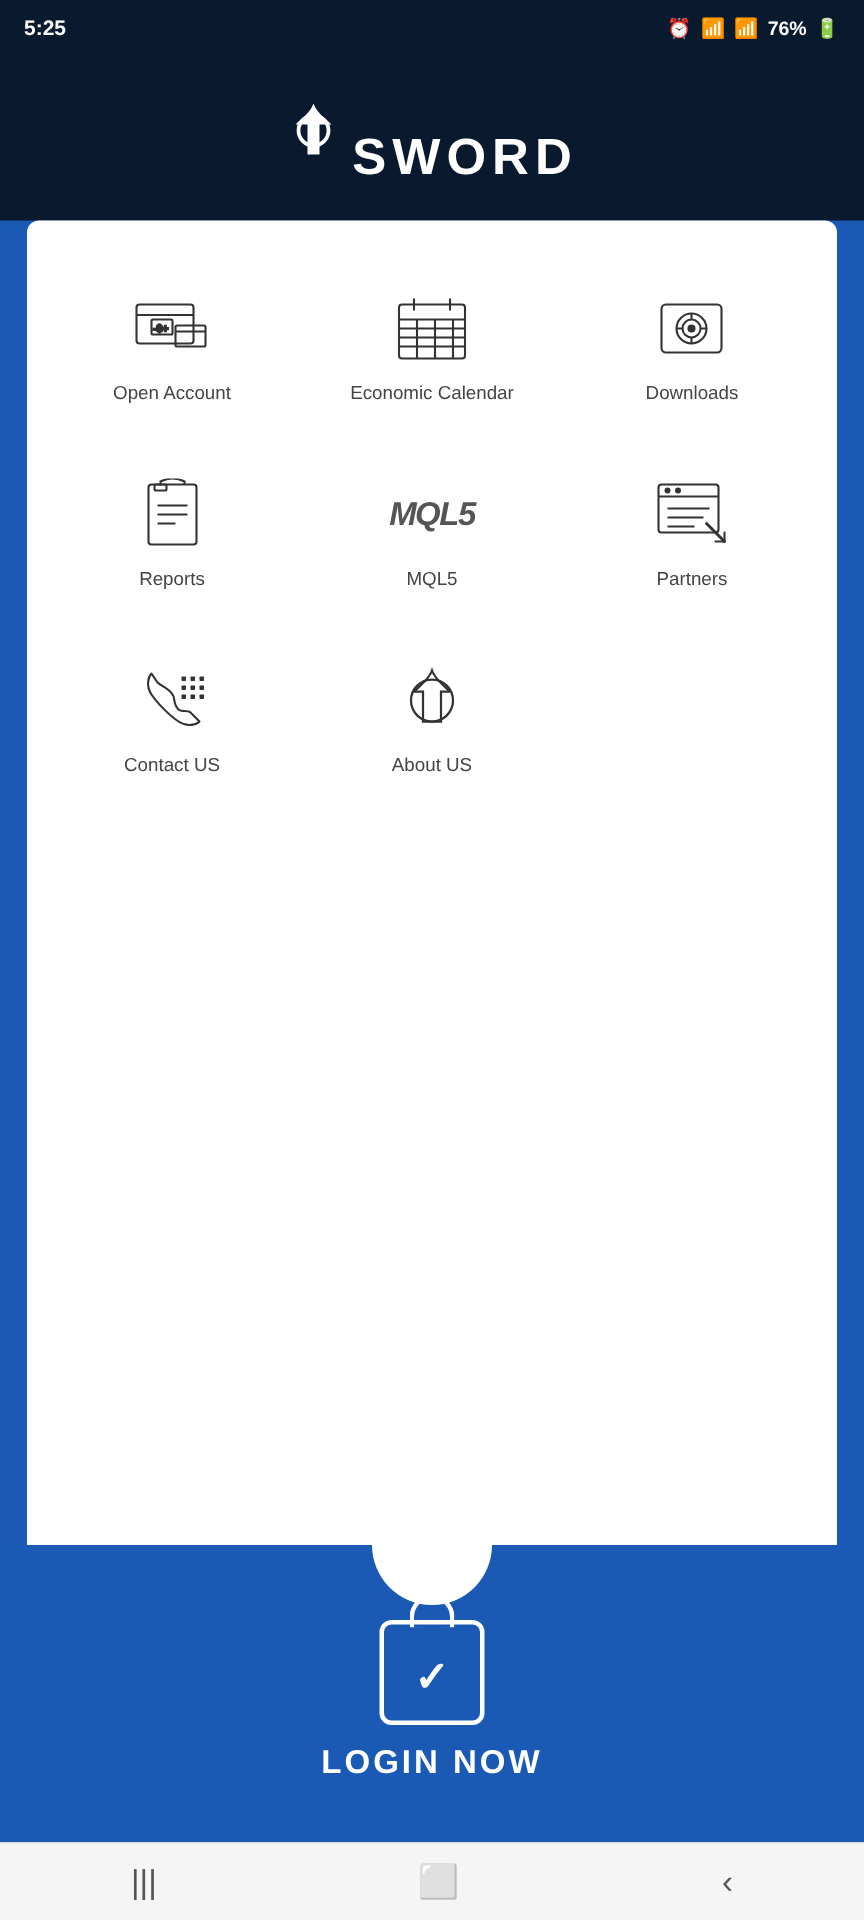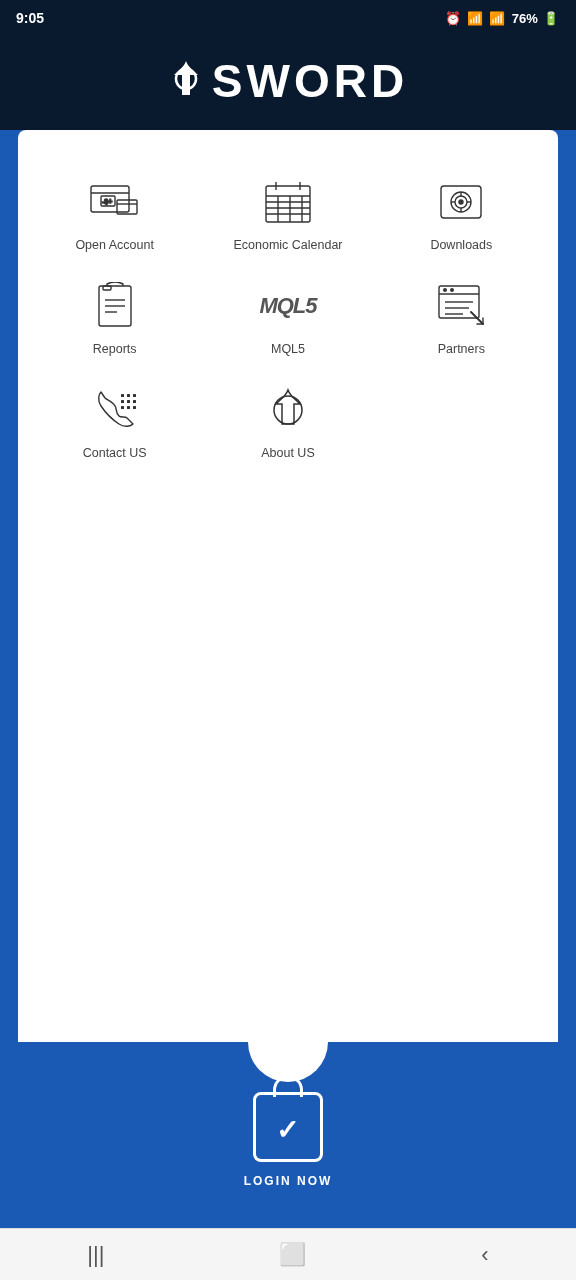--- a/index.html
+++ b/index.html
@@ -45,41 +45,42 @@
       display: flex;
       align-items: center;
       gap: 8px;
       color: white;
     }
     .logo-icon {
       font-size: 28px;
       color: white;
     }
     .logo-text {
-      font-size: 46px;
+      font-size: 34px;
       font-weight: 900;
       letter-spacing: 4px;
       color: white;
+      margin-top: 32px;
     }
 
     
     .card {
       background: white;
       margin: 0 18px;
       border-radius: 8px 8px 0 0;
       flex: 1;
       padding: 20px 10px 40px;
       min-height: 850px;
     }
 
     
     .menu-grid {
       display: grid;
       grid-template-columns: repeat(3, 1fr);
-      gap: 0 0;
+      gap: 20px 0;
       padding: 10px 0;
     }
     .menu-item {
       display: flex;
       flex-direction: column;
       align-items: center;
       justify-content: center;
       padding: 16px 8px 12px;
       cursor: pointer;
       border-radius: 8px;
@@ -165,21 +166,21 @@
       border-radius: 15px 15px 0 0;
     }
     .lock-check {
       color: white;
       font-size: 28px;
       font-weight: bold;
       margin-top: 4px;
     }
     .login-label {
       color: white;
-      font-size: 12px;
+      font-size: 22px;
       font-weight: 900;
       letter-spacing: 2px;
     }
 
     
     .bottom-bar {
       background: #f5f5f5;
       height: 52px;
       display: flex;
       justify-content: space-around;
@@ -190,21 +191,21 @@
       font-size: 22px;
       color: #555;
       cursor: pointer;
       padding: 10px 20px;
     }
   </style>
 </head>
 <body>
 
 <div class="status-bar">
-  <span>9:05</span>
+  <span>5:25</span>
   <div class="status-right">
     <span>⏰</span>
     <span>📶</span>
     <span>📶</span>
     <span>76%</span>
     <span>🔋</span>
   </div>
 </div>
 
 <div class="header">

